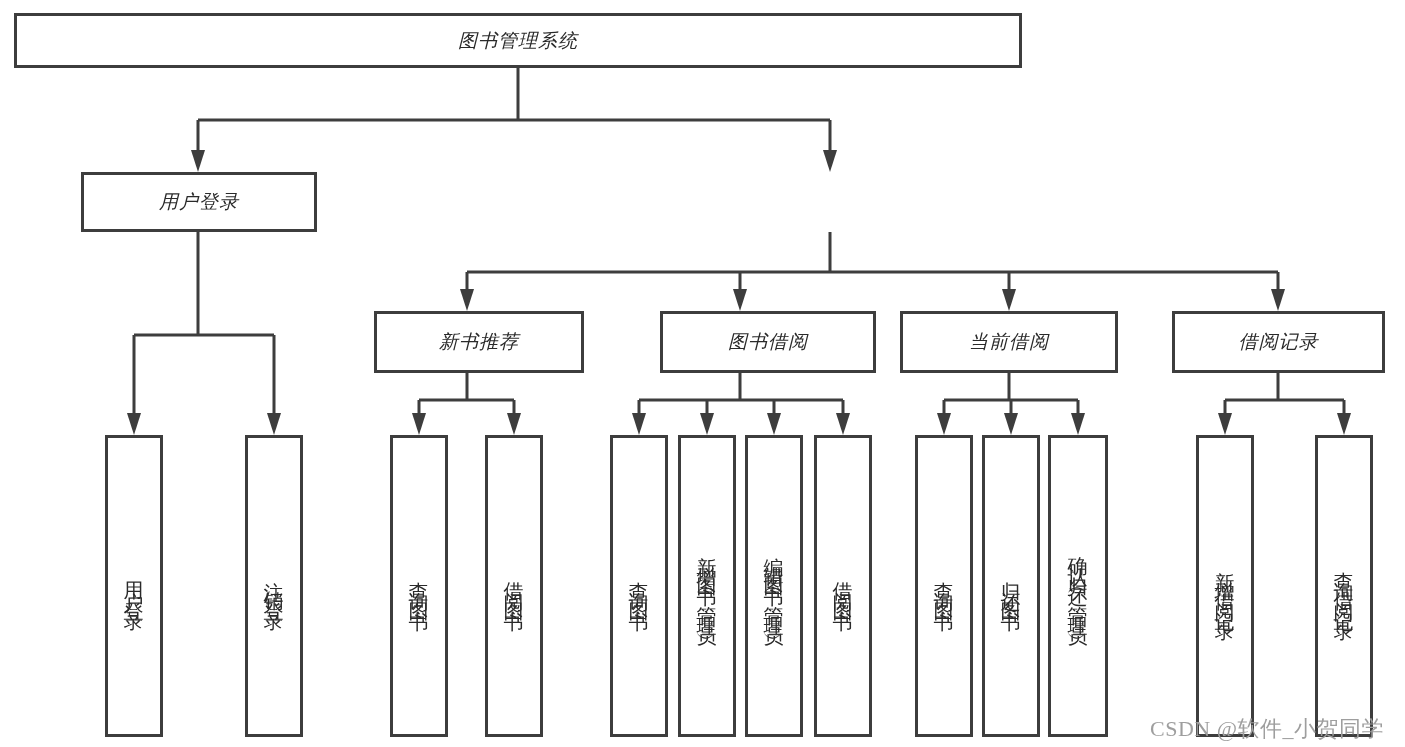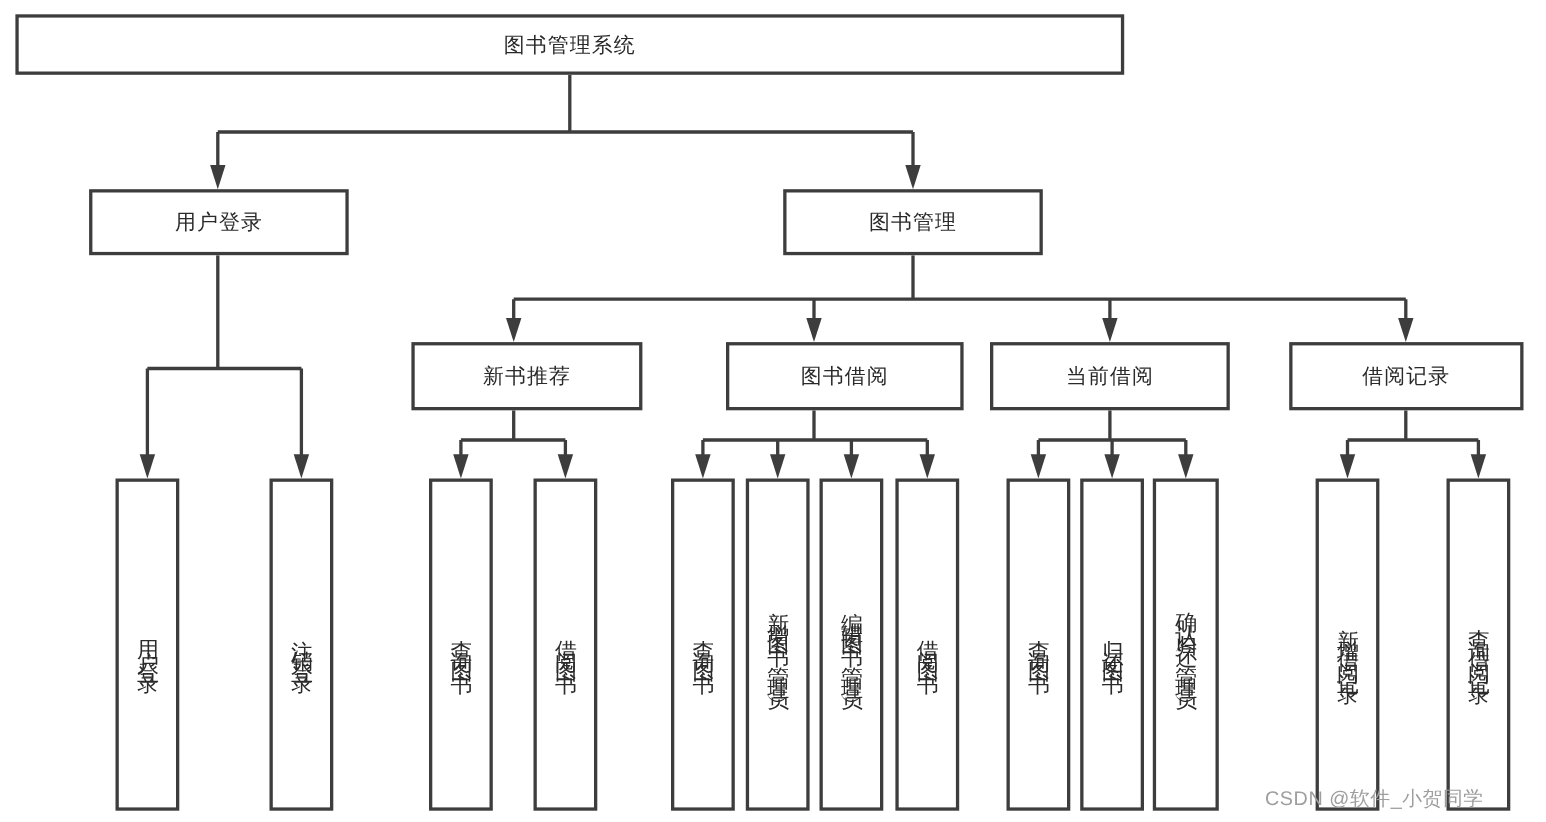--- a/index.html
+++ b/index.html
@@ -17,20 +17,21 @@
     box-sizing: border-box;
     border: 3px solid #3d3d3d;
     background: #ffffff;
     display: flex;
     align-items: center;
     justify-content: center;
     font-size: 19px;
     letter-spacing: 1px;
     color: #2a2a2a;
     z-index: 2;
+    font-style: italic;
   }
   .vbox {
     position: absolute;
     box-sizing: border-box;
     border: 3px solid #3d3d3d;
     background: #ffffff;
     display: flex;
     align-items: center;
     justify-content: center;
     z-index: 2;
@@ -45,23 +46,24 @@
     letter-spacing: 10px;
     line-height: 1;
     color: #2a2a2a;
     white-space: nowrap;
   }
   .watermark {
     position: absolute;
     left: 1150px;
     top: 714px;
     z-index: 3;
-    font-size: 18px;
+    font-size: 22px;
     color: #9e9e9e;
     letter-spacing: 0.5px;
+    font-family: Liberation Serif, serif;
   }
 </style>
 </head>
 <body>
 
 <div class="stage">
 
   <svg class="wires" width="1405" height="747" viewBox="0 0 1405 747">
     <g stroke="#3d3d3d" stroke-width="3" fill="none">
 
@@ -98,21 +100,20 @@
       <polygon points="1004,413 1018,413 1011,435"></polygon>
       <polygon points="1071,413 1085,413 1078,435"></polygon>
       <polygon points="1218,413 1232,413 1225,435"></polygon>
       <polygon points="1337,413 1351,413 1344,435"></polygon>
     </g>
   </svg>
 
   <div class="hbox" style="left:14px; top:13px; width:1008px; height:55px;">图书管理系统</div>
 
   <div class="hbox" style="left:81px; top:172px; width:236px; height:60px;">用户登录</div>
-  <div class="hbox" style="left:712px; top:172px; width:236px; height:60px;">图书管理</div>
 
   <div class="hbox" style="left:362px; top:311px; width:210px; height:62px;margin-left:12px;">新书推荐</div>
   <div class="hbox" style="left:660px; top:311px; width:216px; height:62px;">图书借阅</div>
   <div class="hbox" style="left:1172px; top:311px; width:213px; height:62px;">借阅记录</div>
   <div class="hbox" style="left:900px; top:311px; width:218px; height:62px;">当前借阅</div>
 
   <div class="vbox" style="left:105px;">
     <span>用户登录</span>
   </div>
   <div class="vbox" style="left:245px;">

